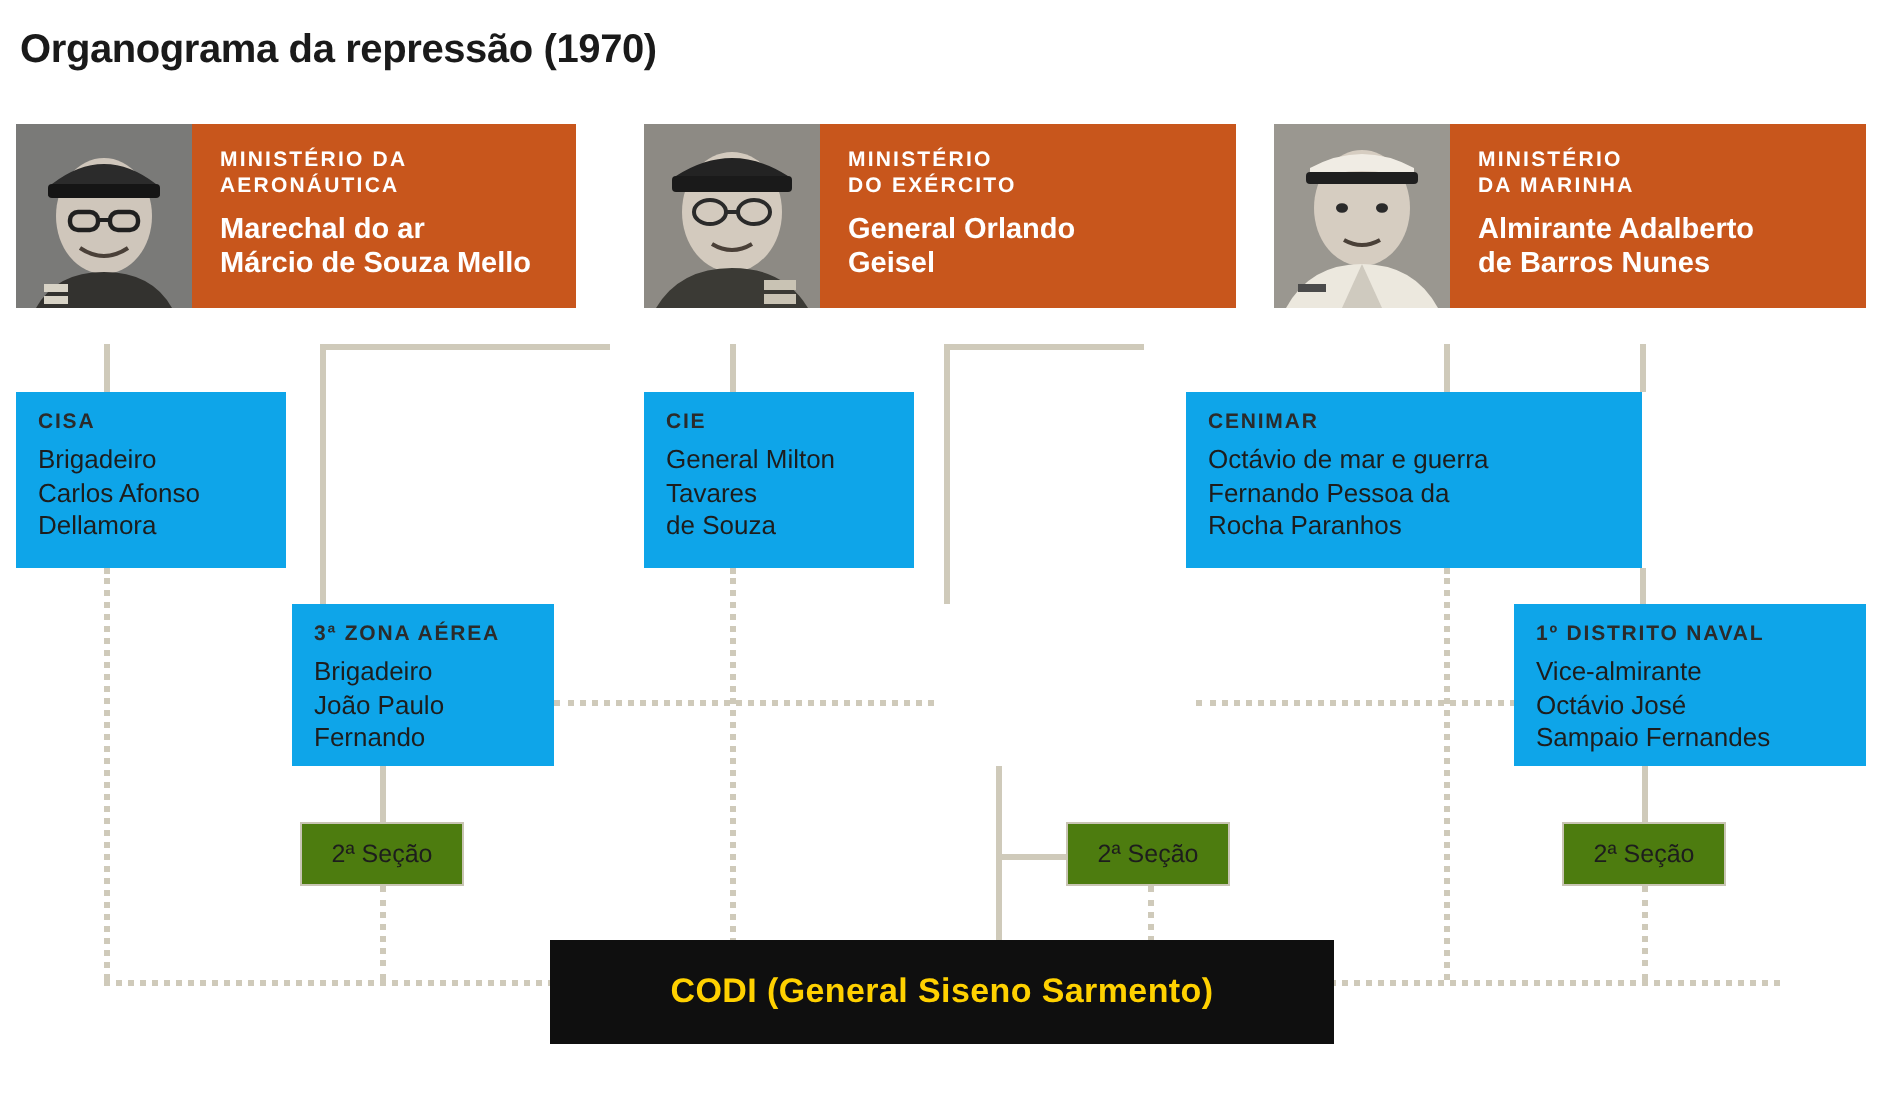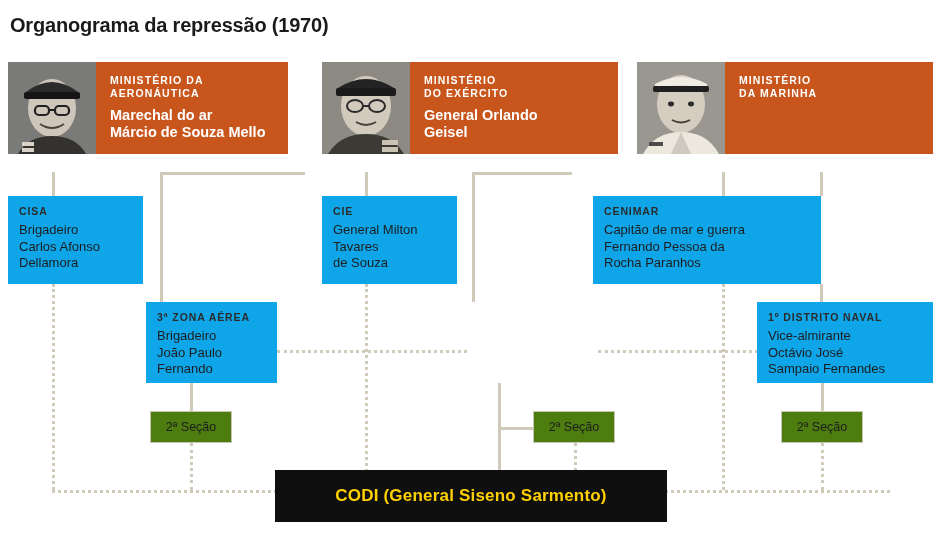--- a/index.html
+++ b/index.html
@@ -239,20 +239,24 @@
         <path d="M6 92 q12 -22 38 -22 q26 0 38 22 z" fill="#ece8de"></path>
         <path d="M44 70 l-10 22 h20 z" fill="#cfcabf"></path>
         <rect x="12" y="80" width="14" height="4" fill="#4b4b4b"></rect>
       </svg>
     </div>
     <div class="bar">
       <div class="kicker">
         <span>MINISTÉRIO</span><br>
         <span>DA MARINHA</span>
       </div>
+      <div class="name">
+        <span>Almirante Adalberto</span><br>
+        <span>de Barros Nunes</span>
+      </div>
     </div>
   </div>
 
   <div class="box" style="left:8px;top:196px;width:135px;height:88px;">
     <div class="label">CISA</div>
     <div class="body">
       <span>Brigadeiro</span><br>
       <span>Carlos Afonso</span><br>
       <span>Dellamora</span>
     </div>
@@ -263,21 +267,21 @@
     <div class="body">
       <span>General Milton</span><br>
       <span>Tavares</span><br>
       <span>de Souza</span>
     </div>
   </div>
 
   <div class="box" style="left:593px;top:196px;width:228px;height:88px;">
     <div class="label">CENIMAR</div>
     <div class="body">
-      <span>Capitão de mar e guerra</span><br>
+      <span>Octávio de mar e guerra</span><br>
       <span>Fernando Pessoa da</span><br>
       <span>Rocha Paranhos</span>
     </div>
   </div>
 
   <div class="box" style="left:146px;top:302px;width:131px;height:81px;">
     <div class="label">3ª ZONA AÉREA</div>
     <div class="body">
       <span>Brigadeiro</span><br>
       <span>João Paulo</span><br>

